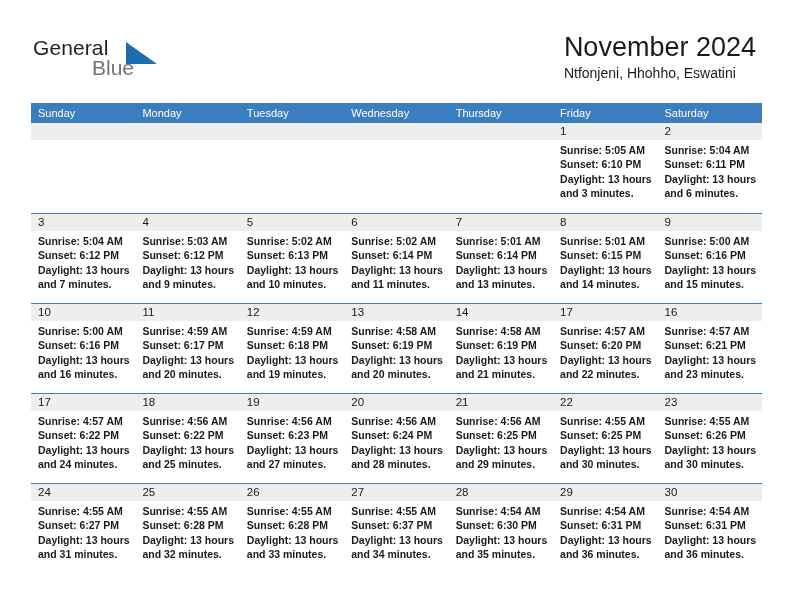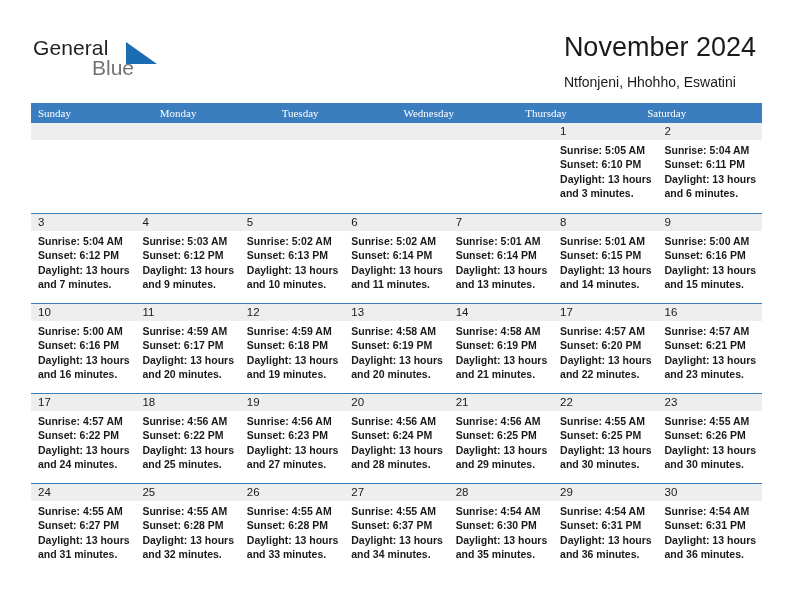--- a/index.html
+++ b/index.html
@@ -71,21 +71,21 @@
     top: 30px;
   }
   .cal-title {
     font-size: 27px;
     font-weight: normal;
     color: #1a1a1a;
     line-height: 34px;
     white-space: nowrap;
   }
   .cal-subtitle {
-    margin-top: 9px;
+    margin-top: 0;
     font-size: 14px;
     color: #1a1a1a;
     line-height: 18px;
     white-space: nowrap;
   }
 
   
   .calendar {
     position: absolute;
     left: 31px;
@@ -99,21 +99,20 @@
   }
   .weekday {
     flex: 1 1 0;
     color: #ffffff;
     font-size: 11px;
     line-height: 20px;
     padding-left: 7px;
     box-sizing: border-box;
     white-space: nowrap;
     overflow: hidden;
-    font-family: Liberation Serif, serif;
   }
 
   .week-row {
     display: flex;
     height: 90px;
     border-top: 1px solid #3b7ebf;
     box-sizing: border-box;
   }
   .week-row:first-of-type {
     border-top: none;
@@ -169,20 +168,21 @@
     </div>
   </div>
 
   <div class="calendar">
     <div class="weekday-row">
       <div class="weekday">Sunday</div>
       <div class="weekday">Monday</div>
       <div class="weekday">Tuesday</div>
       <div class="weekday">Wednesday</div>
       <div class="weekday">Thursday</div>
+      <div class="weekday">Friday</div>
       <div class="weekday">Saturday</div>
     </div>
     <div id="weeks-container">
         <div class="week-row">
           <div class="day-cell empty">
             <div class="day-band"></div>
           </div>
           <div class="day-cell empty">
             <div class="day-band"></div>
           </div>

